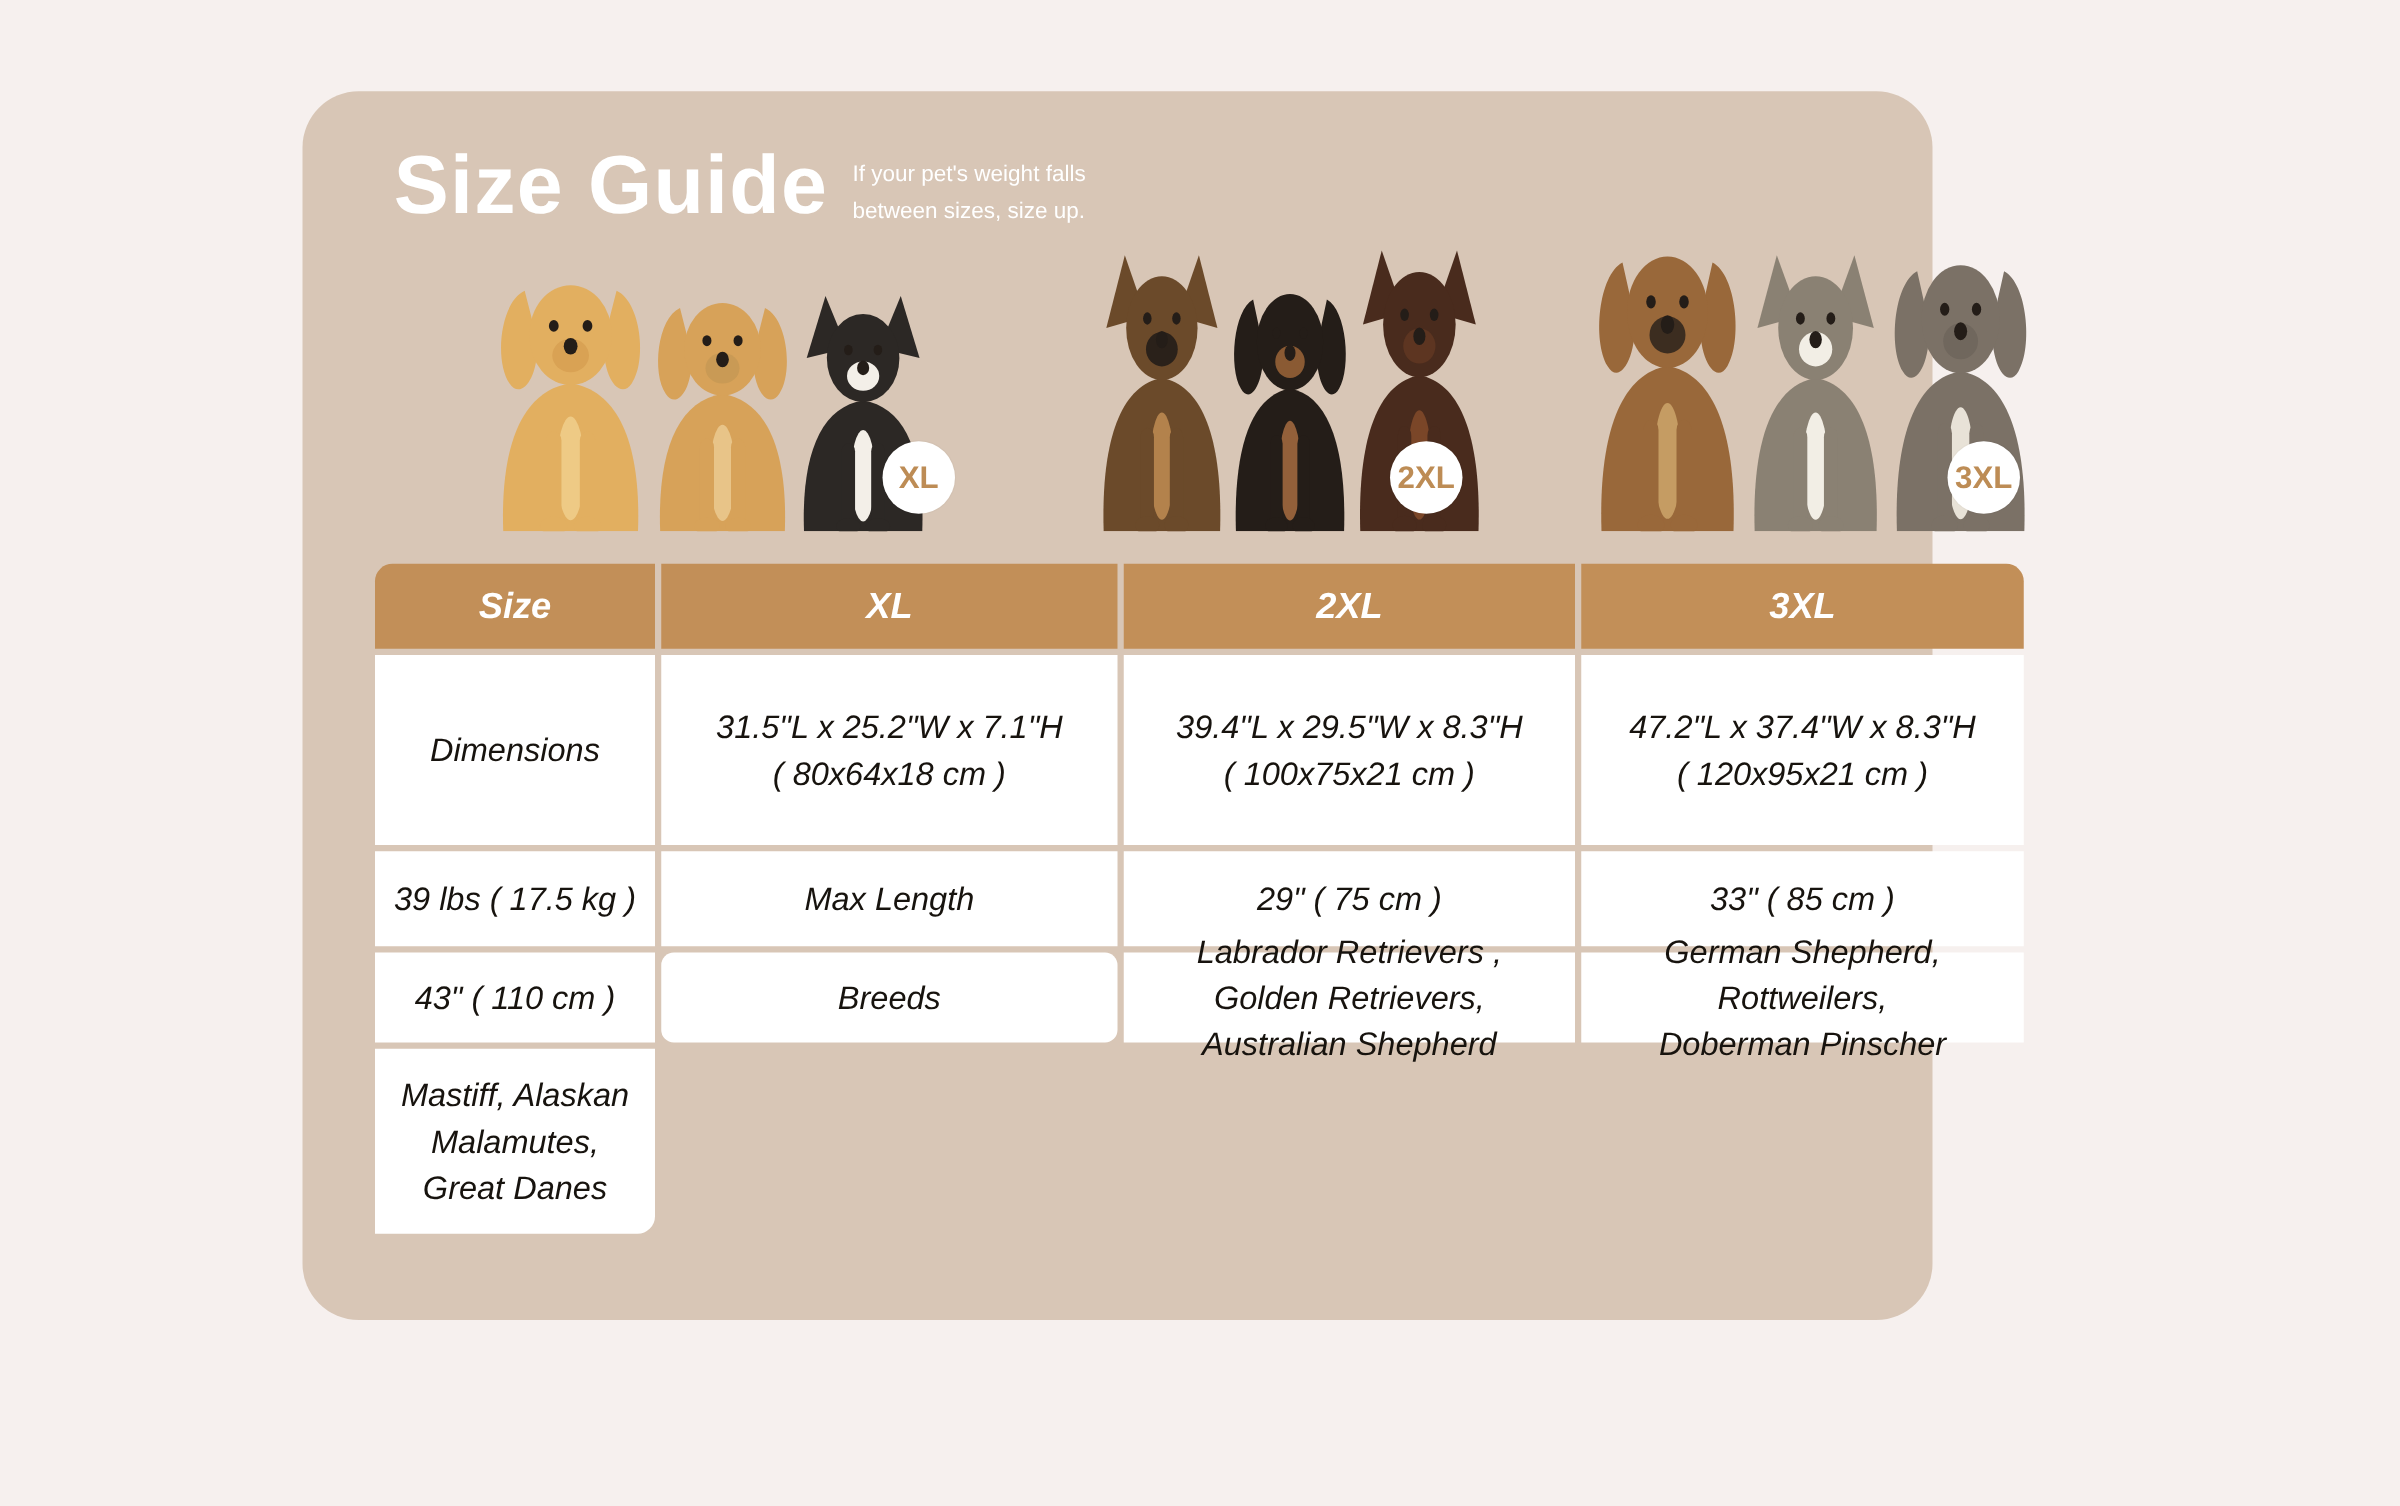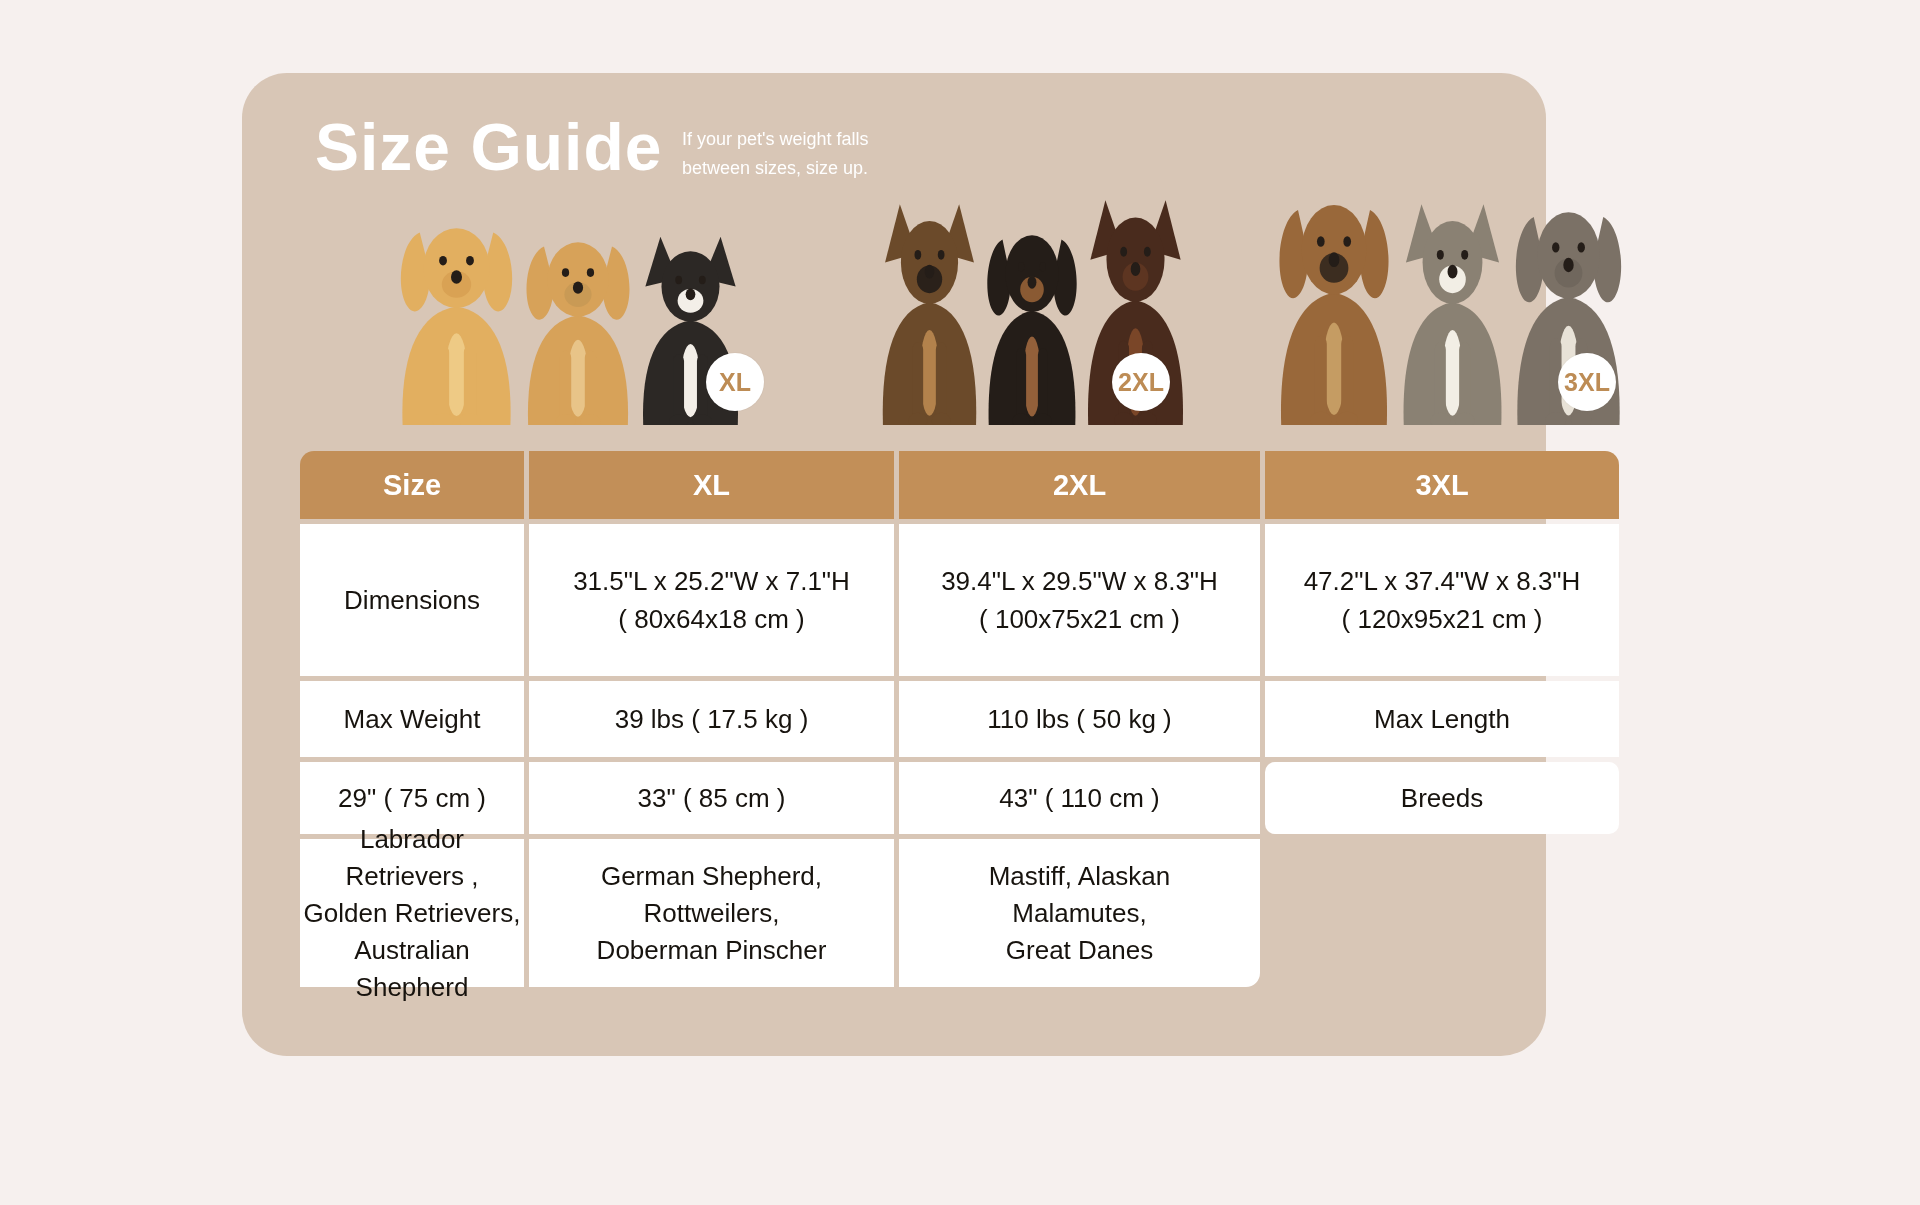--- a/index.html
+++ b/index.html
@@ -48,20 +48,21 @@
     grid-template-rows: 68px 152px 76px 72px 148px;
     gap:5px;
   }
   .cell {
     background: var(--cell-bg,#ffffff);
     display:flex; flex-direction:column;
     align-items:center; justify-content:center;
     text-align:center;
     font-size:26px; line-height:38px;
     color: var(--text-dark,#17130e);
+    font-style: italic;
   }
   .cell.head {
     background: var(--accent,#c28f58);
     color: var(--text-light,#ffffff);
     font-weight:700; font-size:29px;
   }
   .cell.breeds { line-height:37px; }
   .r-tl { border-top-left-radius:14px; }
   .r-tr { border-top-right-radius:14px; }
   .r-bl { border-bottom-left-radius:14px;border-radius:10px; }
@@ -231,26 +232,22 @@
         <span class="line">( 80x64x18 cm )</span>
       </div>
       <div class="cell">
         <span class="line">39.4"L x 29.5"W x 8.3"H</span>
         <span class="line">( 100x75x21 cm )</span>
       </div>
       <div class="cell">
         <span class="line">47.2"L x 37.4"W x 8.3"H</span>
         <span class="line">( 120x95x21 cm )</span>
       </div>
-      <div class="cell">Max Weight</div>
       <div class="cell">
         <span class="line">39 lbs ( 17.5 kg )</span>
-      </div>
-      <div class="cell">
-        <span class="line">110 lbs ( 50 kg )</span>
       </div>
       <div class="cell">Max Length</div>
       <div class="cell">
         <span class="line">29" ( 75 cm )</span>
       </div>
       <div class="cell">
         <span class="line">33" ( 85 cm )</span>
       </div>
       <div class="cell">
         <span class="line">43" ( 110 cm )</span>

